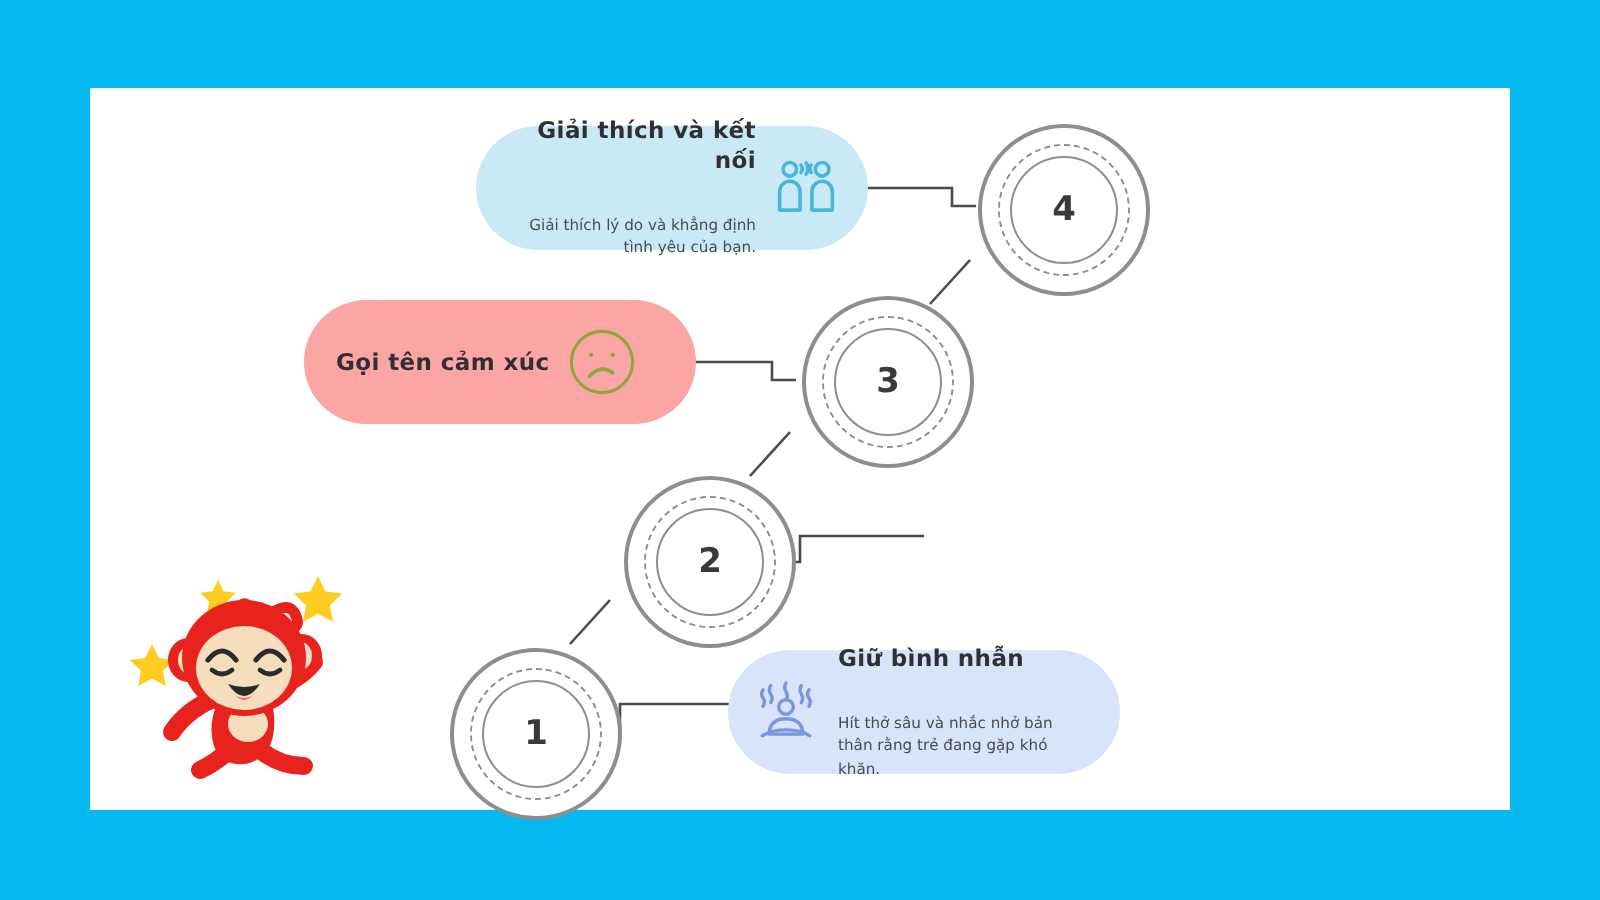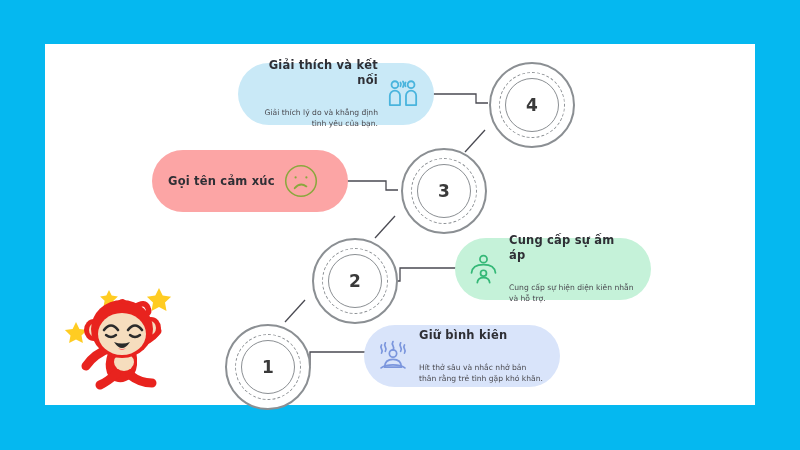--- a/index.html
+++ b/index.html
@@ -196,36 +196,20 @@
   </div>
 
   <div class="step-circle" style="left:401px; top:148px;">
     <div class="ring-outer"></div>
     <div class="ring-dashed"></div>
     <div class="ring-inner">
       <span class="step-num">3</span>
     </div>
   </div>
 
-  <div class="card icon-left" style="left:455px; top:238px; width:196px; height:62px; background:#c5f2d9;">
-    <div class="card-icon">
-      <svg width="33" height="33" viewBox="0 0 40 40" xmlns="http://www.w3.org/2000/svg">
-        <g fill="none" stroke="#35b877" stroke-width="2.1" stroke-linecap="round" stroke-linejoin="round">
-          <circle cx="20" cy="7.5" r="4.3"></circle>
-          <path d="M5.5 24 q1 -10 14.5 -10 q13.5 0 14.5 10"></path>
-          <circle cx="20" cy="24.5" r="3.6"></circle>
-          <path d="M12.5 36 q0.6 -6.2 7.5 -6.2 q6.9 0 7.5 6.2"></path>
-        </g>
-      </svg>
-    </div>
-    <div class="card-text">
-      <div class="card-title">Cung cấp sự ấm áp</div>
-      <div class="card-desc">Cung cấp sự hiện diện kiên nhẫn và hỗ trợ.</div>
-    </div>
-  </div>
 
   <div class="step-circle" style="left:312px; top:238px;">
     <div class="ring-outer"></div>
     <div class="ring-dashed"></div>
     <div class="ring-inner">
       <span class="step-num">2</span>
     </div>
   </div>
 
   <div class="card icon-left" style="left:364px; top:325px; width:196px; height:62px; background:#d9e4fa;">
@@ -237,22 +221,22 @@
           <path d="M6 34 q5 -3.5 14 -3.5 q9 0 14 3.5"></path>
           <path d="M6.5 7 q-1.6 2.4 0 4.8 q1.6 2.4 0 4.8"></path>
           <path d="M11 4.5 q-1.6 2.5 0 5 q1.6 2.5 0 5"></path>
           <path d="M20 3 q-1.6 2.5 0 5 q1.6 2.5 0 5"></path>
           <path d="M29 4.5 q-1.6 2.5 0 5 q1.6 2.5 0 5"></path>
           <path d="M33.5 7 q-1.6 2.4 0 4.8 q1.6 2.4 0 4.8"></path>
         </g>
       </svg>
     </div>
     <div class="card-text">
-      <div class="card-title">Giữ bình kiên</div>
-      <div class="card-desc">Hít thở sâu và nhắc nhở bản thân rằng trẻ tình gặp khó khăn.</div>
+      <div class="card-title">Giữ bình nhẫn</div>
+      <div class="card-desc">Hít thở sâu và nhắc nhở bản thân rằng trẻ đang gặp khó khăn.</div>
     </div>
   </div>
 
   <div class="step-circle" style="left:225px; top:324px;">
     <div class="ring-outer"></div>
     <div class="ring-dashed"></div>
     <div class="ring-inner">
       <span class="step-num">1</span>
     </div>
   </div>

